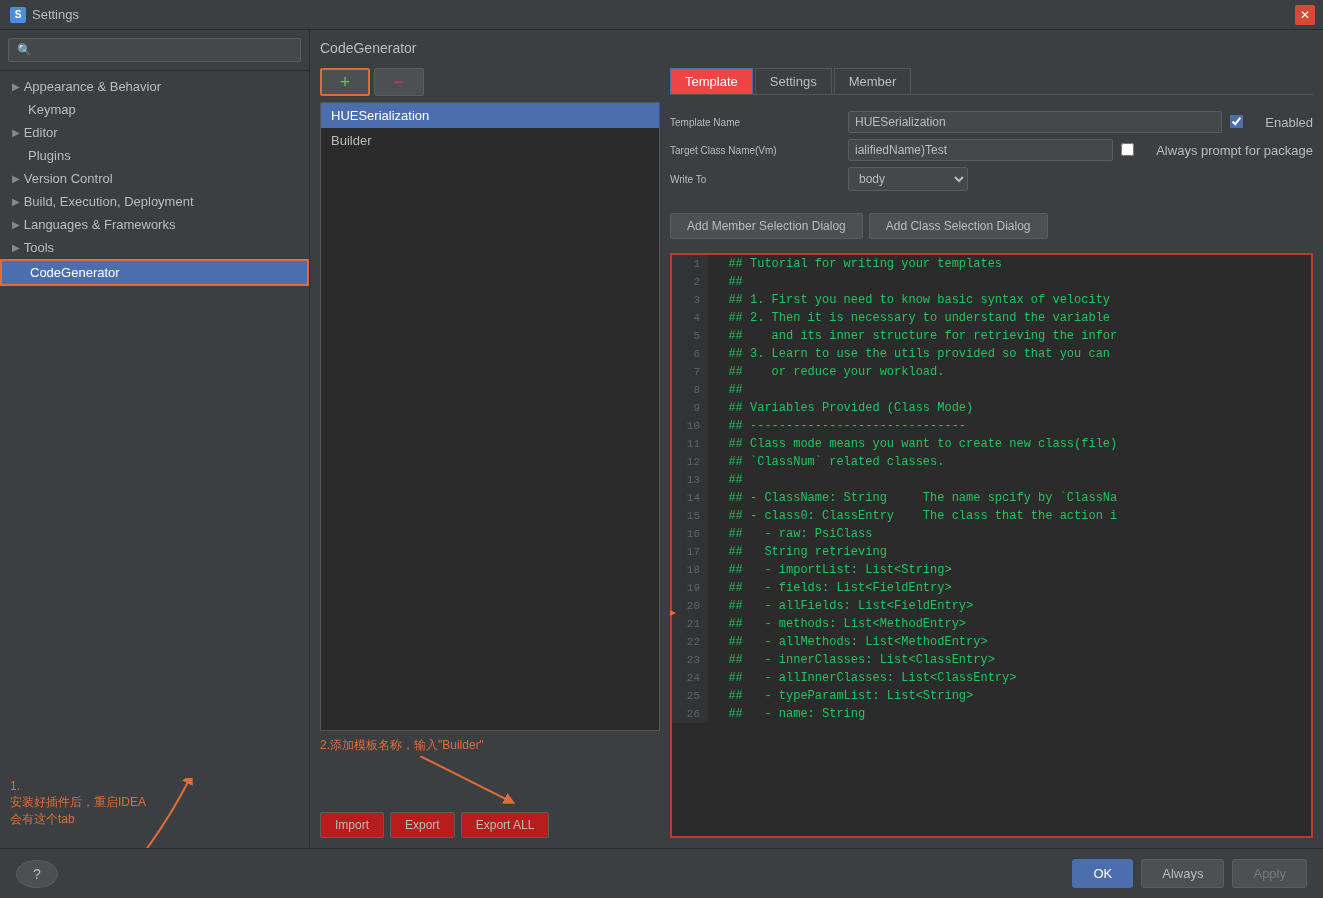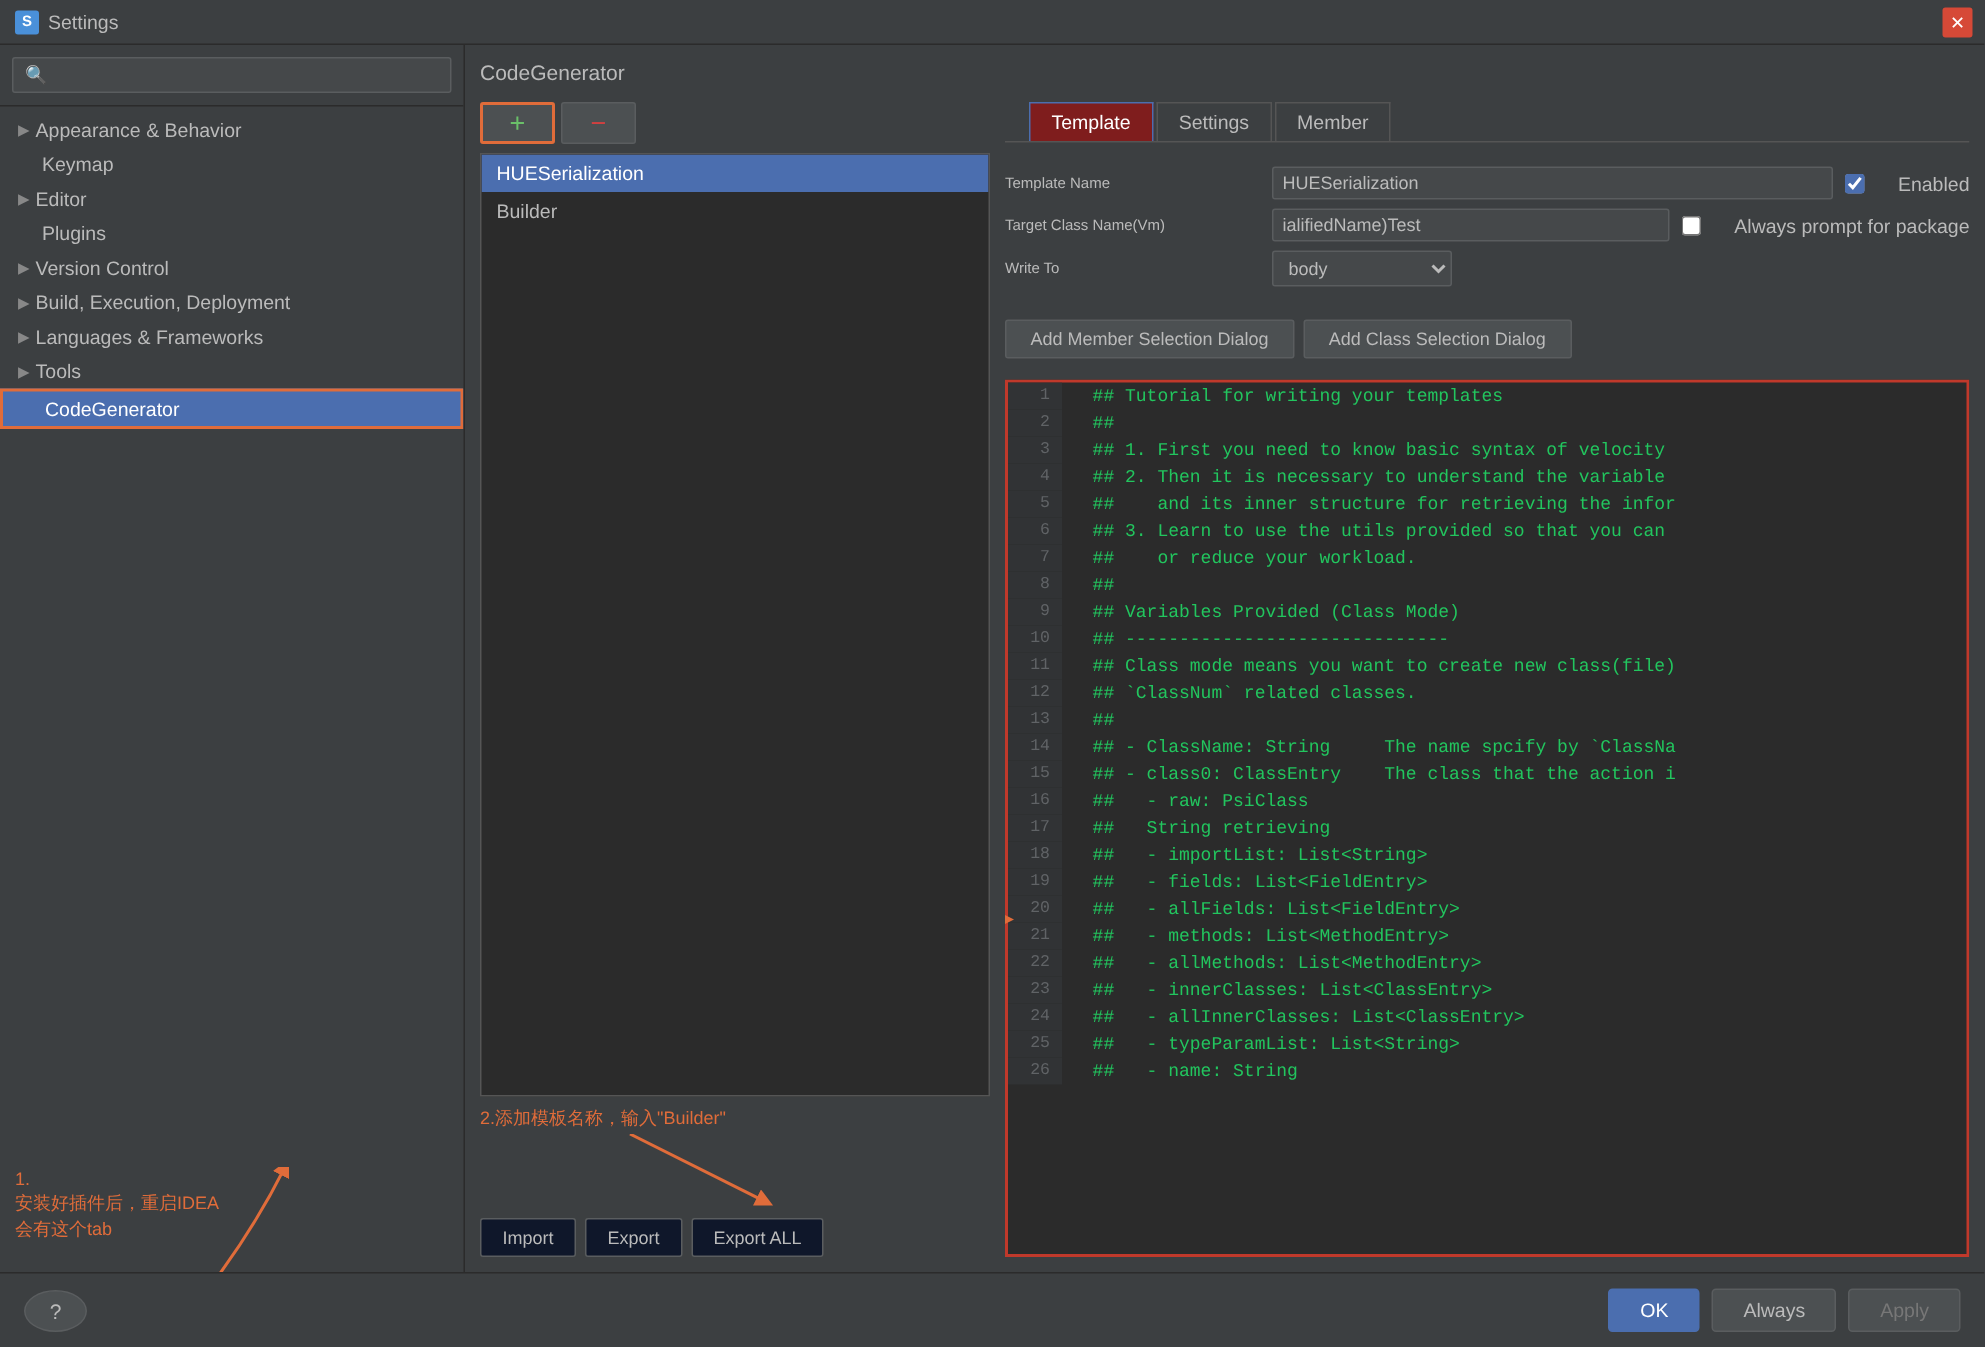--- a/index.html
+++ b/index.html
@@ -181,24 +181,23 @@
       padding: 5px 14px;
       background: #3c3f41;
       border: 1px solid #555;
       border-bottom: none;
       cursor: pointer;
       color: #bbbbbb;
       font-size: 13px;
       margin-right: 2px;
     }
     .tab.active {
-      background: #7f1d1d;
+      background: #ef4444;
       color: white;
       border-color: #4b6eaf;
-      margin-left: 16px;
     }
 
     
     .form-row {
       display: flex;
       align-items: center;
       gap: 8px;
       margin-bottom: 6px;
     }
     .form-label {
@@ -224,21 +223,21 @@
       background: #45484a;
       border: 1px solid #5a5d5f;
       color: #bbbbbb;
       padding: 3px 6px;
       font-size: 12px;
       border-radius: 2px;
       outline: none;
       width: 120px;
     }
     .checkbox-label {
-      display: flex; align-items: center; gap: 22px;
+      display: flex; align-items: flex-start; gap: 22px;
       color: #bbbbbb; font-size: 13px; cursor: pointer;
     }
     .checkbox-input { accent-color: #4b6eaf; }
 
     
     .dialog-btns-row {
       display: flex;
       gap: 6px;
       margin-bottom: 6px;
     }
@@ -286,21 +285,21 @@
     }
 
     
     .list-bottom-btns {
       display: flex;
       gap: 6px;
       margin-top: 6px;
     }
     .list-btn {
       padding: 5px 14px;
-      background: #0f172a;
+      background: #b91c1c;
       border: 1px solid #5a5d5f;
       color: #bbbbbb;
       font-size: 12px;
       cursor: pointer;
       border-radius: 2px;
     }
 
     
     .footer {
       height: 50px;

